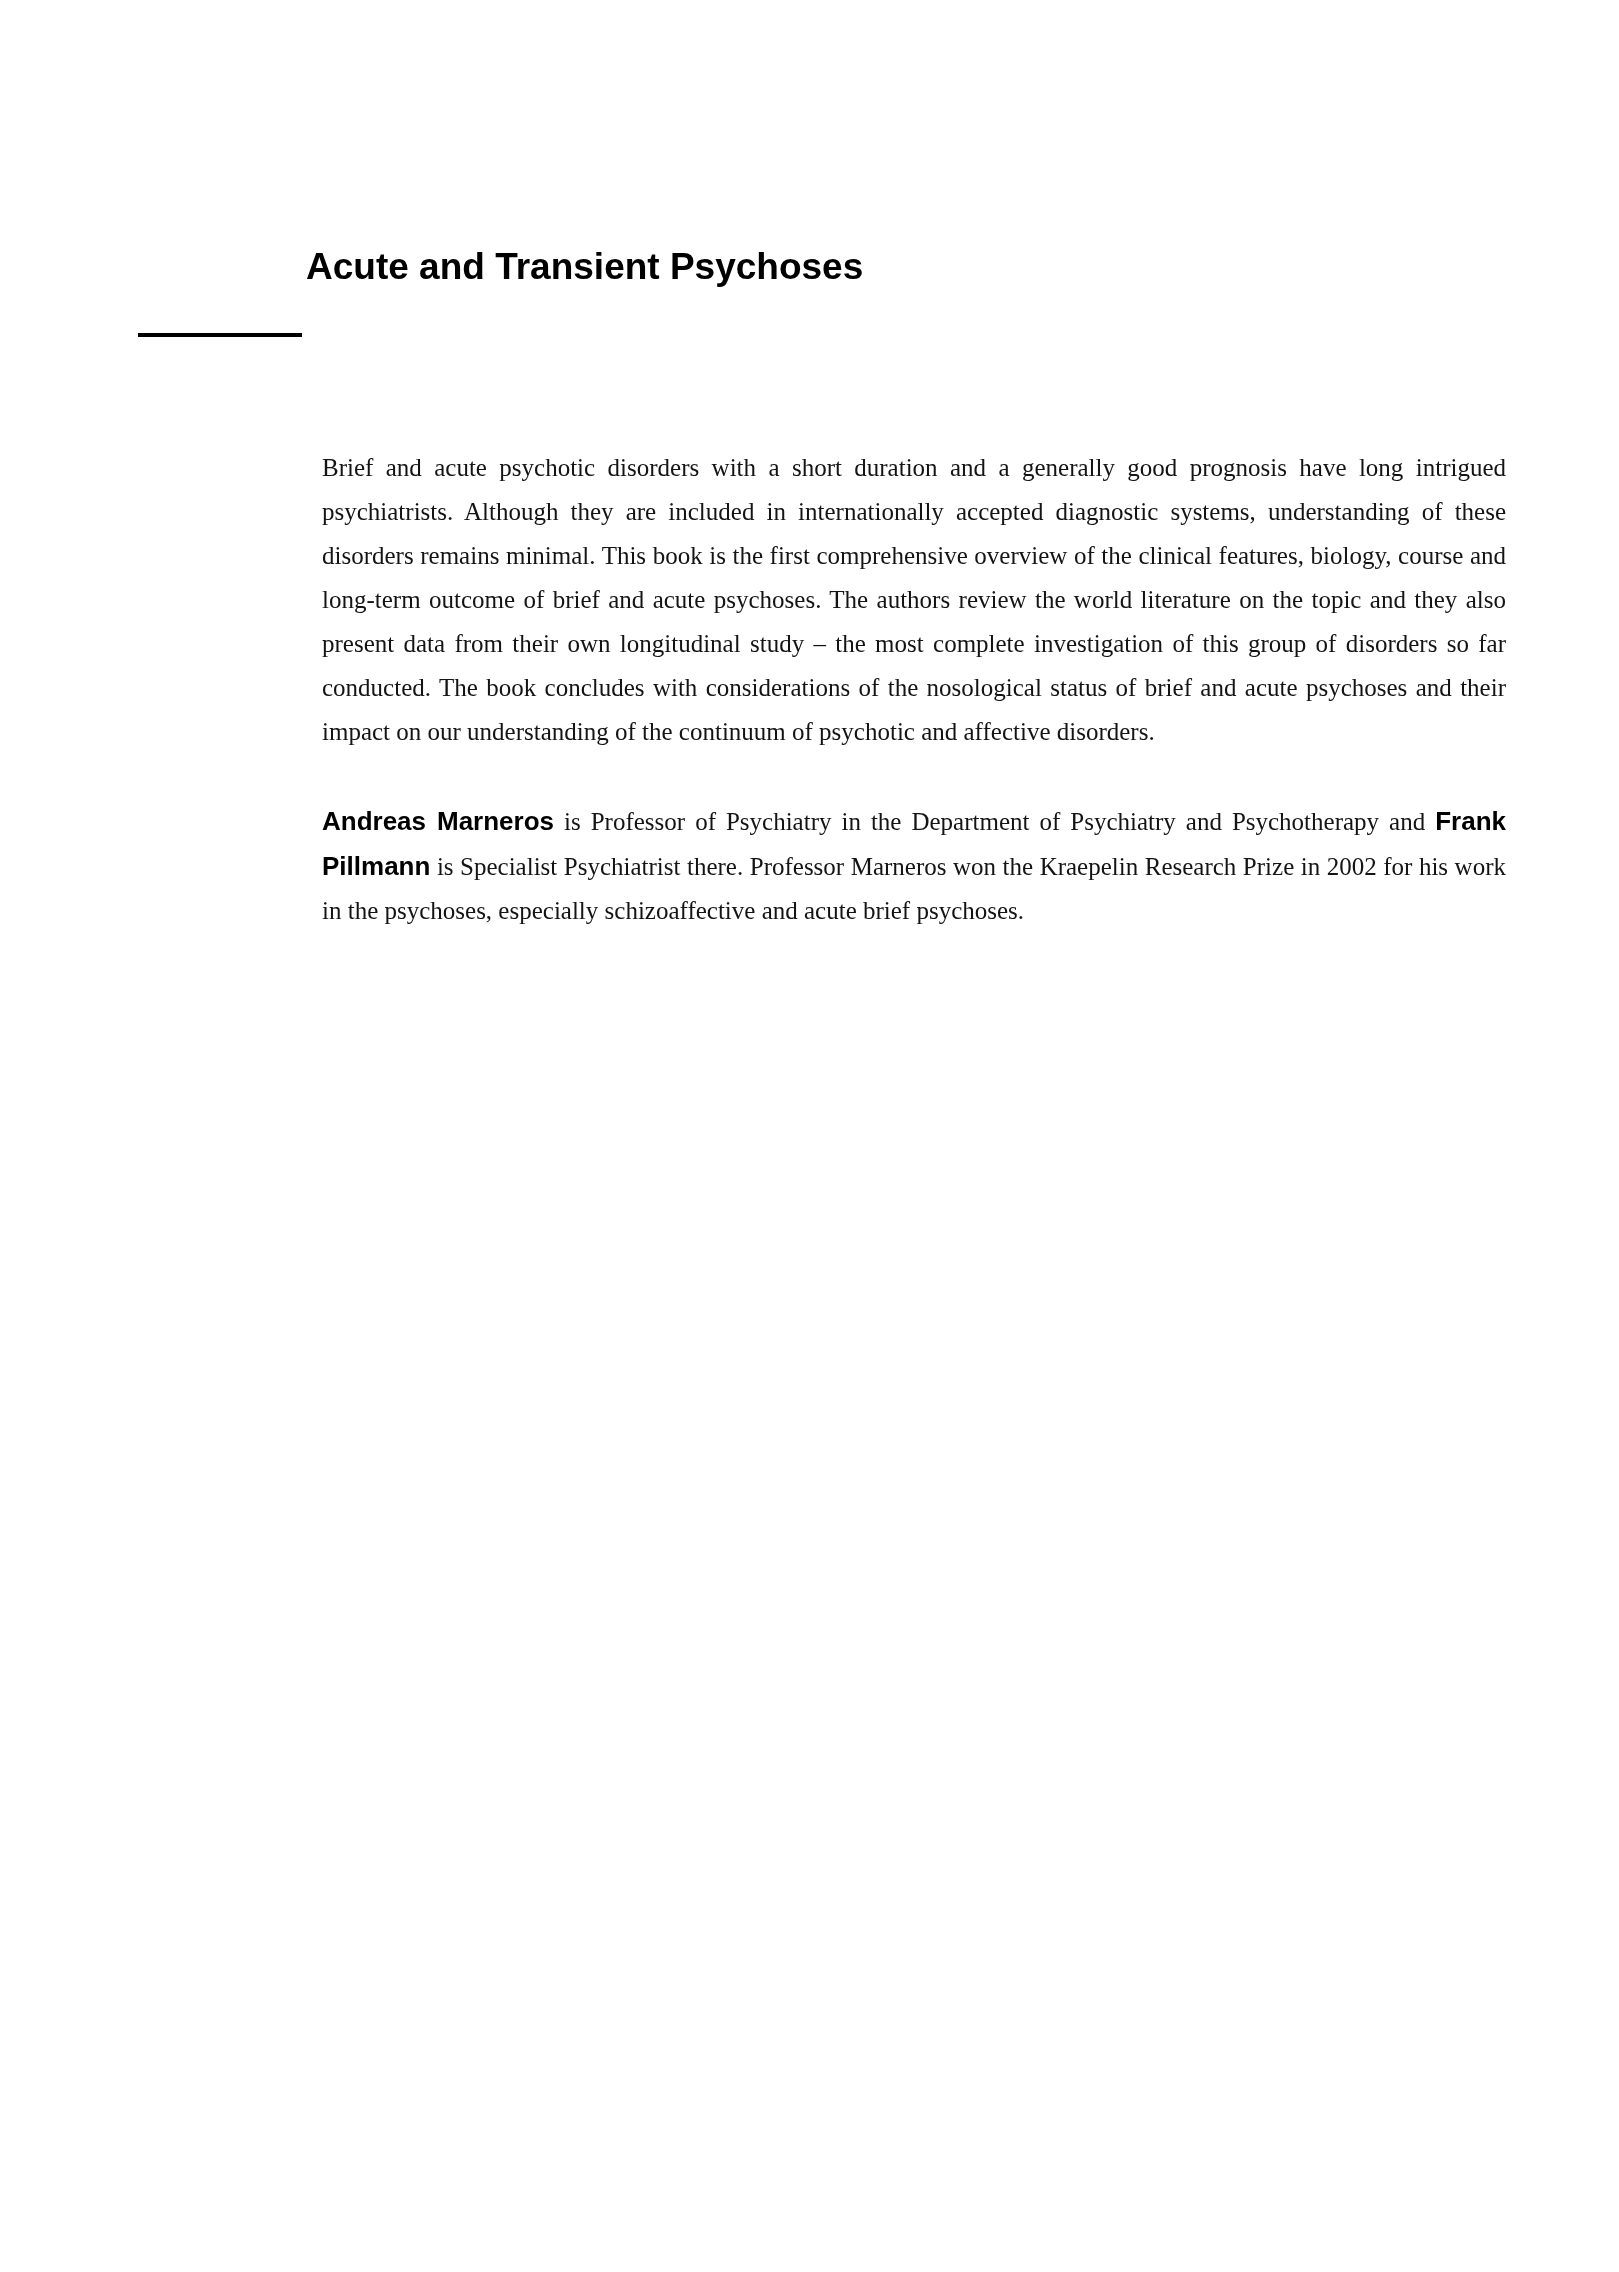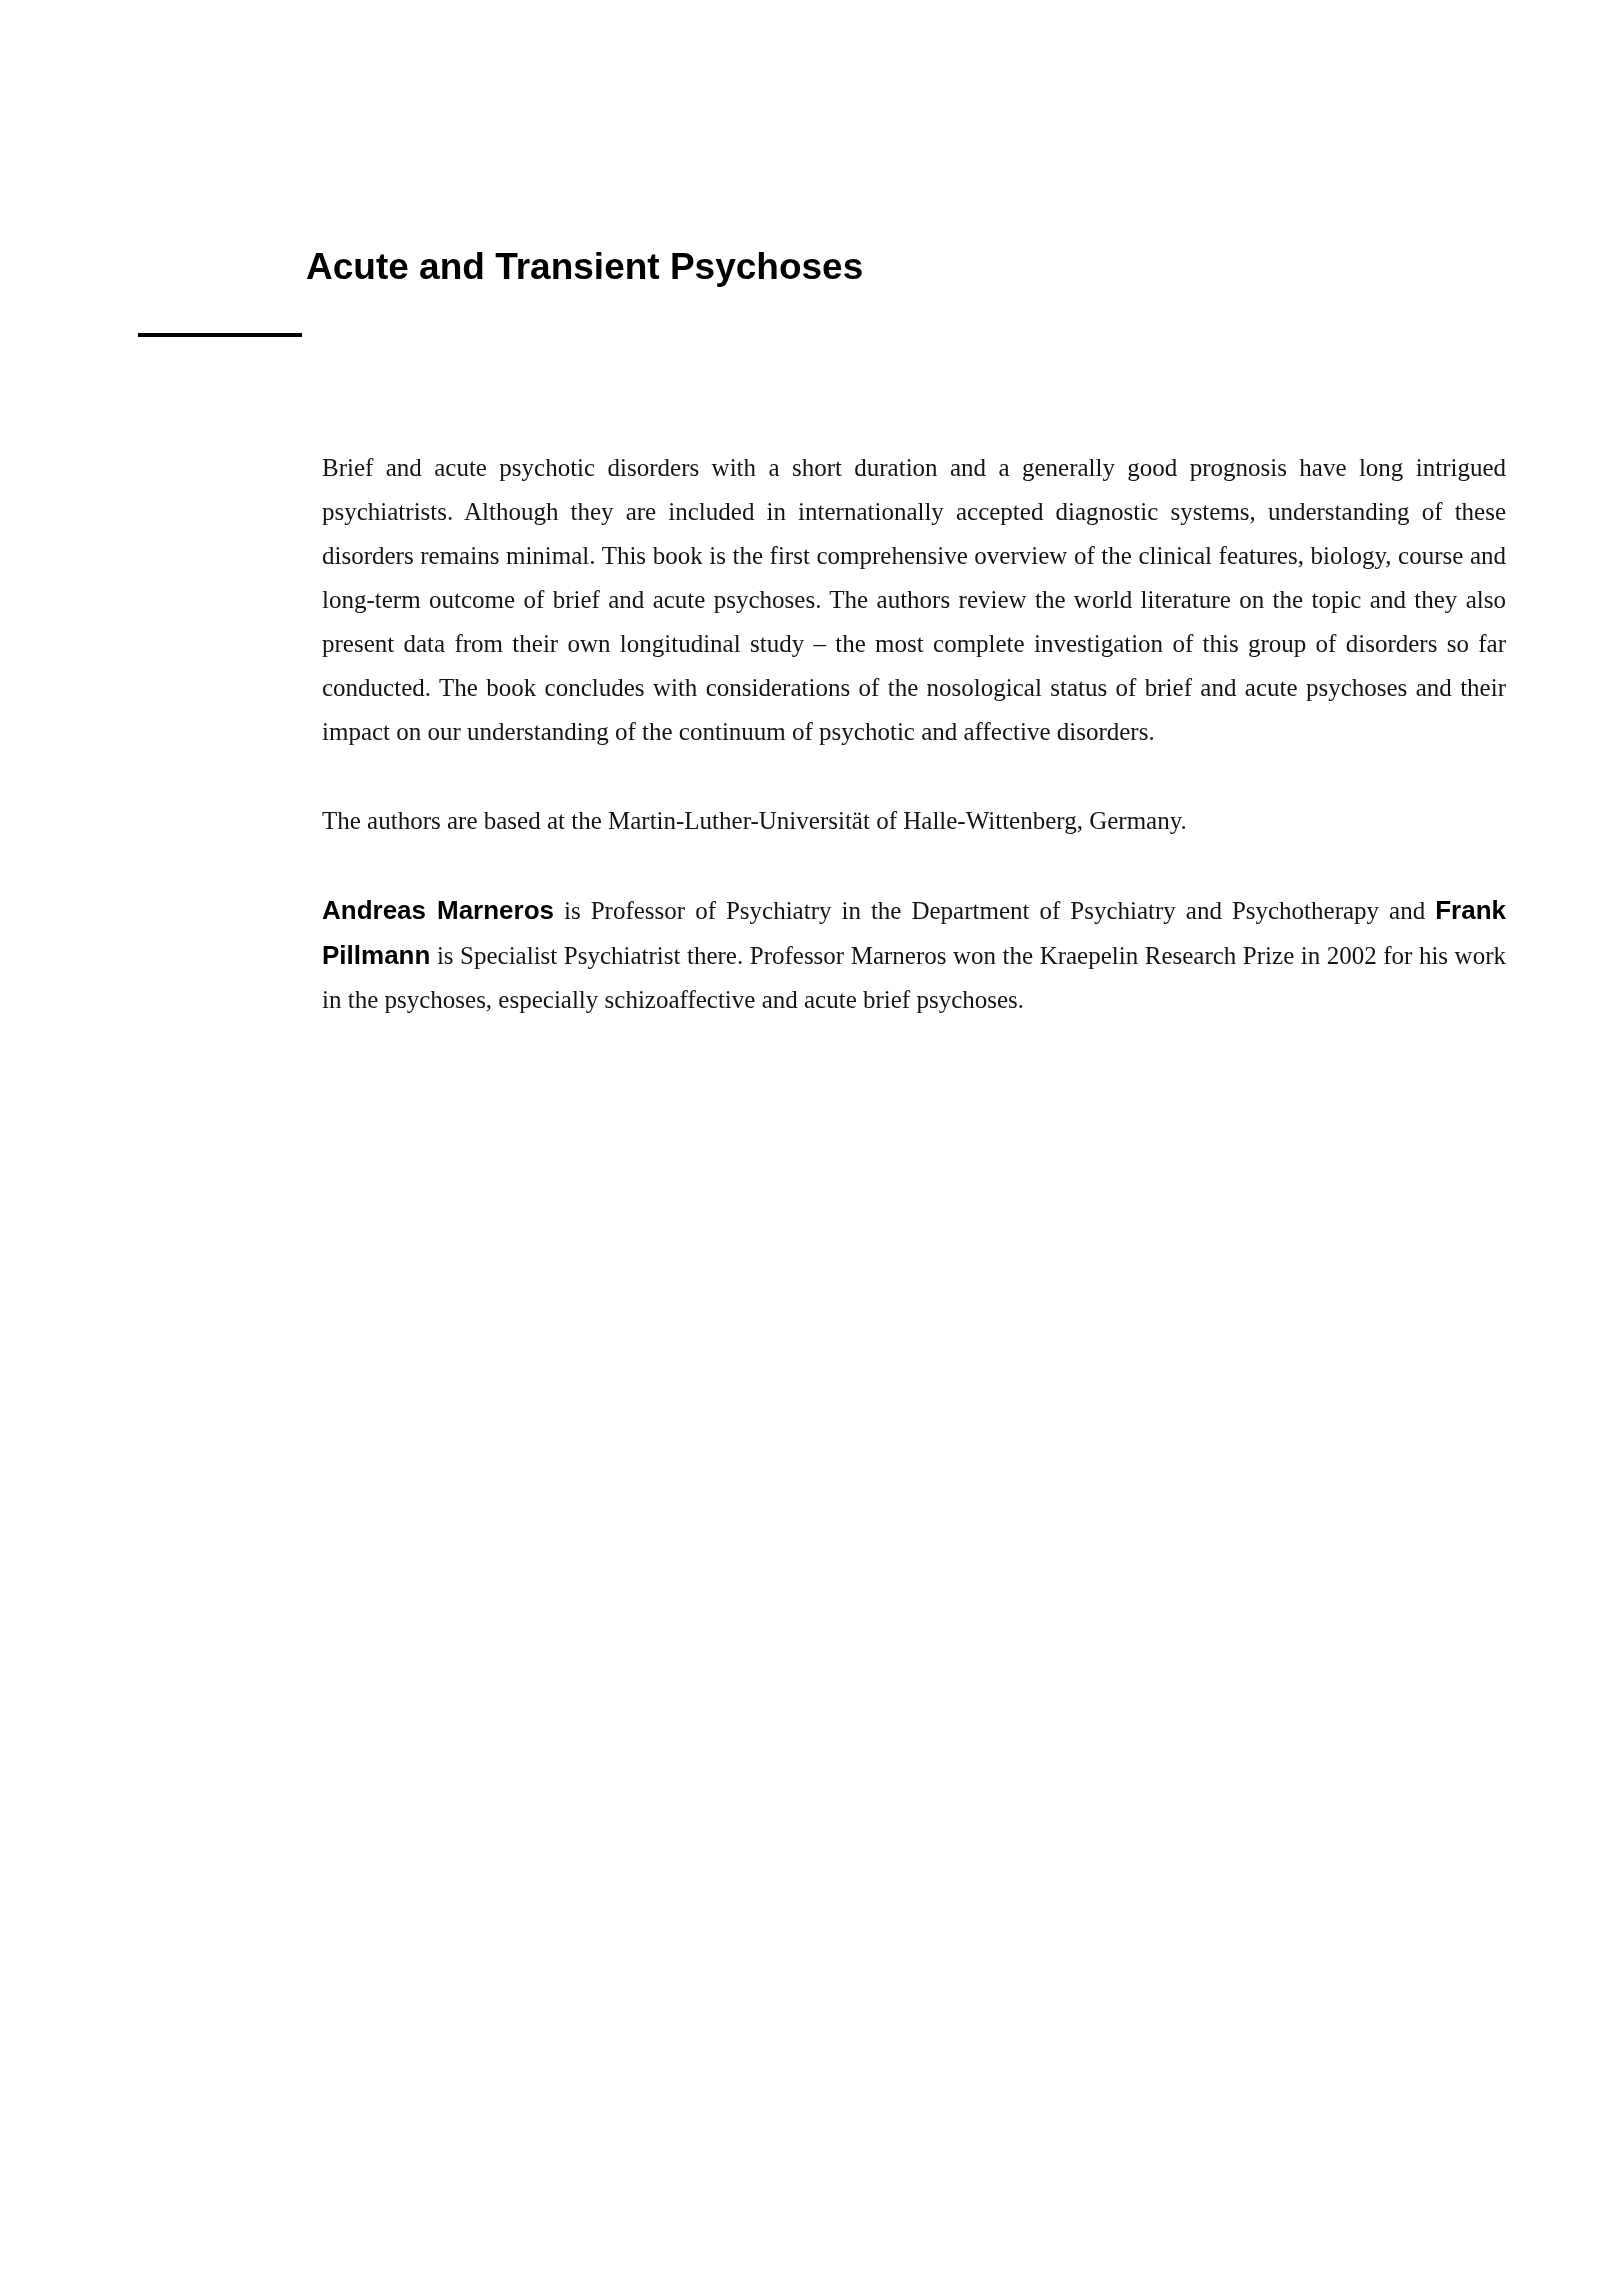--- a/index.html
+++ b/index.html
@@ -68,20 +68,19 @@
 <div class="page">
 
   <h1 class="title">Acute and Transient Psychoses</h1>
 
   <div class="title-rule"></div>
 
   <div class="body-text">
 
     <p class="para justify">Brief and acute psychotic disorders with a short duration and a generally good prognosis have long intrigued psychiatrists. Although they are included in internationally accepted diagnostic systems, understanding of these disorders remains minimal. This book is the first comprehensive overview of the clinical features, biology, course and long-term outcome of brief and acute psychoses. The authors review the world literature on the topic and they also present data from their own longitudinal study – the most complete investigation of this group of disorders so far conducted. The book concludes with considerations of the nosological status of brief and acute psychoses and their impact on our understanding of the continuum of psychotic and affective disorders.</p>
 
-    <p class="para">The authors are based at the Martin-Luther-Universität of Halle-Wittenberg, Germany.</p>
 
     <p class="para justify"><span class="author-name">Andreas Marneros</span><span> is Professor of Psychiatry in the Department of Psychiatry and Psychotherapy and </span><span class="author-name">Frank Pillmann</span><span> is Specialist Psychiatrist there. Professor Marneros won the Kraepelin Research Prize in 2002 for his work in the psychoses, especially schizoaffective and acute brief psychoses.</span></p>
 
   </div>
 
 </div>
 
 
 </body></html>

